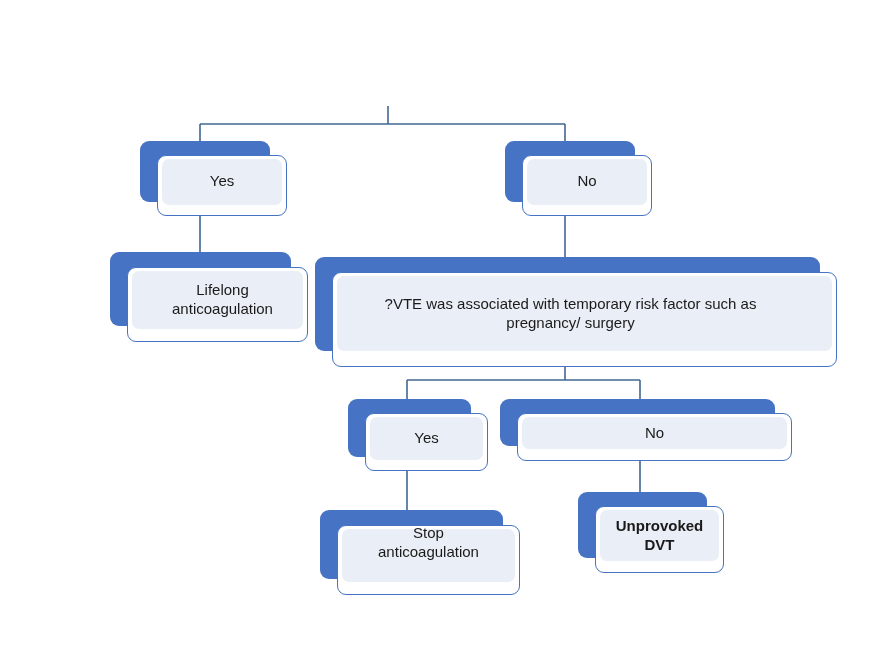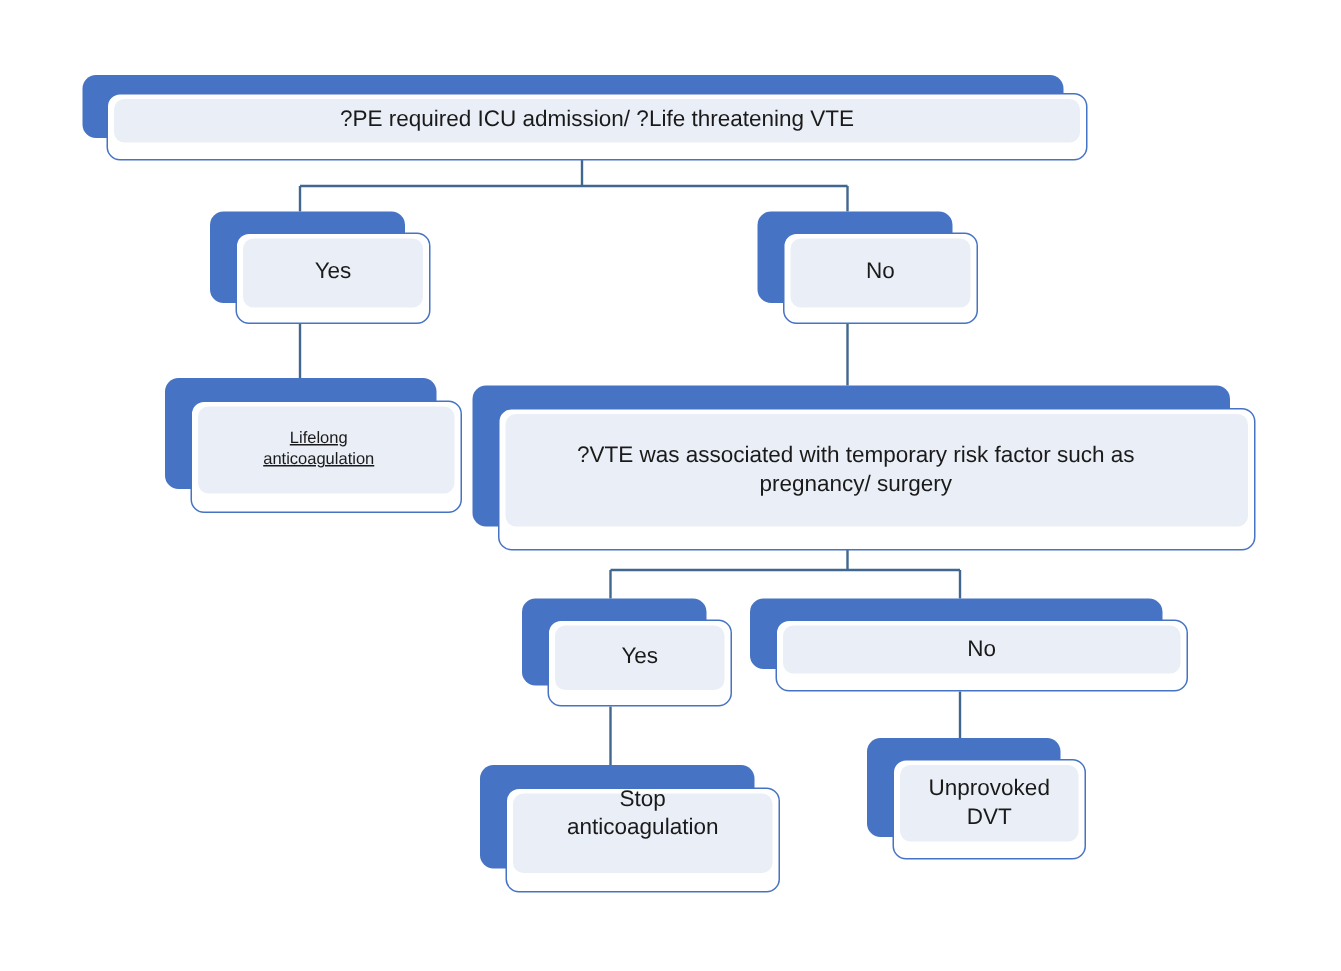--- a/index.html
+++ b/index.html
@@ -65,46 +65,40 @@
       <path d="M 407 380 L 640 380"></path>
       <path d="M 407 380 L 407 399"></path>
       <path d="M 640 380 L 640 399"></path>
 
       <path d="M 407 471 L 407 510"></path>
 
       <path d="M 640 461 L 640 492"></path>
     </g>
   </svg>
 
-  <div class="node" style="left:55px;top:50px;width:670px;height:57px;">
-    <div class="shadow" style="width:654px;height:42px;"></div>
-    <div class="card" style="left:16px;top:12px;width:654px;height:45px;"></div>
-    <div class="fill" style="left:21px;top:16px;width:644px;height:29px;"></div>
-    <div class="label" style="left:16px;top:12px;width:654px;height:36px;font-size:15px;">?PE required ICU admission/ ?Life threatening VTE</div>
-  </div>
 
   <div class="node" style="left:140px;top:141px;width:147px;height:76px;">
     <div class="shadow" style="width:130px;height:61px;"></div>
     <div class="card" style="left:17px;top:14px;width:130px;height:61px;"></div>
     <div class="fill" style="left:22px;top:18px;width:120px;height:46px;"></div>
     <div class="label" style="left:17px;top:14px;width:130px;height:52px;font-size:15px;">Yes</div>
   </div>
 
   <div class="node" style="left:505px;top:141px;width:147px;height:76px;">
     <div class="shadow" style="width:130px;height:61px;"></div>
     <div class="card" style="left:17px;top:14px;width:130px;height:61px;"></div>
     <div class="fill" style="left:22px;top:18px;width:120px;height:46px;"></div>
     <div class="label" style="left:17px;top:14px;width:130px;height:52px;font-size:15px;">No</div>
   </div>
 
   <div class="node" style="left:110px;top:252px;width:198px;height:90px;">
     <div class="shadow" style="width:181px;height:74px;"></div>
     <div class="card" style="left:17px;top:15px;width:181px;height:75px;"></div>
     <div class="fill" style="left:22px;top:19px;width:171px;height:58px;"></div>
-    <div class="label" style="left:12px;top:15px;width:181px;height:64px;font-size:11px;text-decoration:underline;">Lifelong
+    <div class="label" style="left:22px;top:15px;width:181px;height:64px;font-size:15px;">Lifelong
 anticoagulation</div>
   </div>
 
   <div class="node" style="left:315px;top:257px;width:522px;height:110px;">
     <div class="shadow" style="width:505px;height:94px;"></div>
     <div class="card" style="left:17px;top:15px;width:505px;height:95px;"></div>
     <div class="fill" style="left:22px;top:19px;width:495px;height:75px;"></div>
     <div class="label" style="left:3px;top:15px;width:505px;height:82px;font-size:15px;">?VTE was associated with temporary risk factor such as
 pregnancy/ surgery</div>
   </div>
@@ -128,17 +122,17 @@
     <div class="card" style="left:17px;top:15px;width:183px;height:70px;"></div>
     <div class="fill" style="left:22px;top:19px;width:173px;height:53px;"></div>
     <div class="label" style="left:17px;top:2px;width:183px;height:60px;font-size:15px;">Stop
 anticoagulation</div>
   </div>
 
   <div class="node" style="left:578px;top:492px;width:146px;height:82px;">
     <div class="shadow" style="width:129px;height:66px;"></div>
     <div class="card" style="left:17px;top:14px;width:129px;height:67px;"></div>
     <div class="fill" style="left:22px;top:18px;width:119px;height:51px;"></div>
-    <div class="label" style="left:17px;top:14px;width:129px;height:58px;font-size:15px;">Unprovoked
+    <div class="label" style="left:17px;top:14px;width:129px;height:58px;font-size:15px;font-weight:bold;">Unprovoked
 DVT</div>
   </div>
 
 </div>
 
 </body></html>

